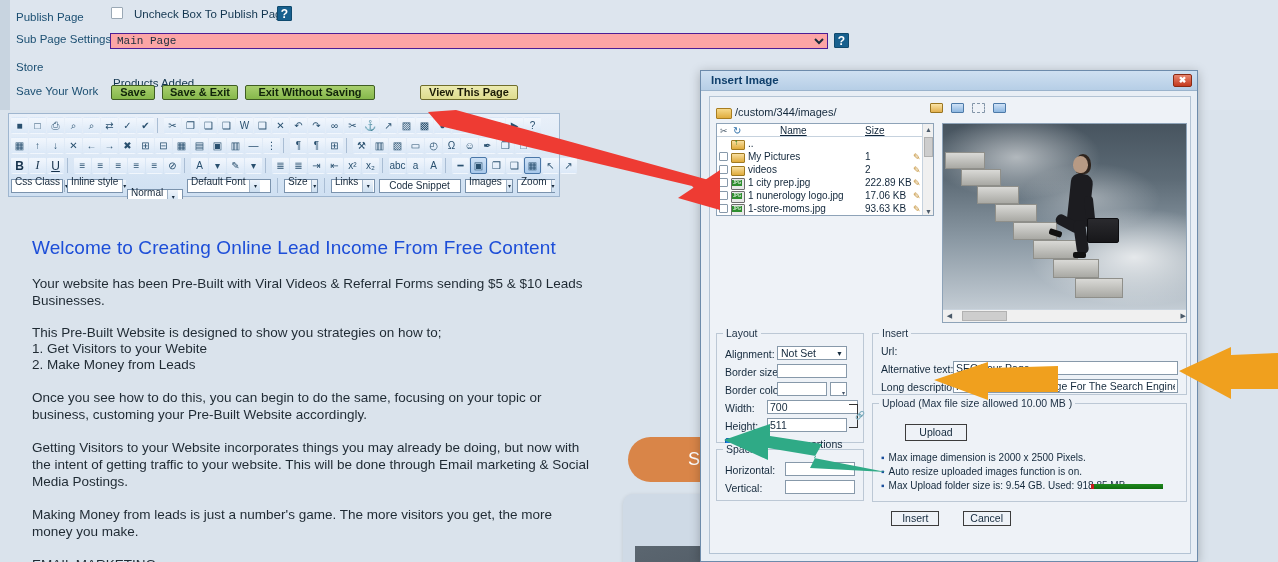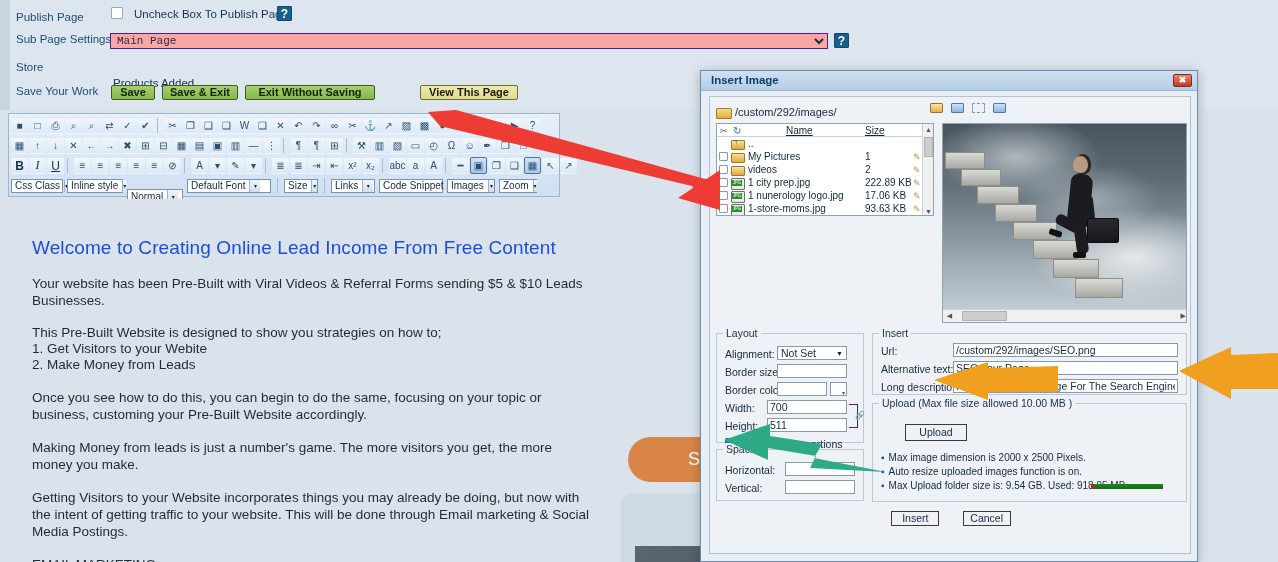--- a/index.html
+++ b/index.html
@@ -84,21 +84,21 @@
   .tb-bold { font-weight:bold; color:#14304a; font-size:12px; }
   .tb-ital { font-style:italic; color:#14304a; font-size:12px; font-family:"Liberation Serif",serif;}
   .tb-und  { text-decoration:underline; color:#14304a; font-size:12px; }
   .tb-active { border:1px solid #4a77a8; background:linear-gradient(#cfe2f6,#a8c8ea); }
 
   .tb-combo {
     height:14px; border:1px solid #7b93ad; background:#fff;
     display:inline-flex; align-items:center; margin-right:4px;
     font-size:10px; color:#16293c; cursor:pointer;
   }
-  .tb-combo span.lbl { padding:0 4px 0 3px; white-space:nowrap; }
+  .tb-combo span.lbl { padding:0 4px 8px 3px; white-space:nowrap; }
   .tb-combo span.arw {
     width:11px; height:12px; border-left:1px solid #9fb2c6;
     background:linear-gradient(#eef4fb,#cddff0);
     display:inline-flex; align-items:center; justify-content:center; font-size:6px;
   }
 
   
   #page-body {
     position:absolute; left:8px; top:199px; width:1270px; height:363px;
     background:#dae3ec; overflow:hidden;
@@ -179,21 +179,21 @@
   }
   #fl-head {
     position:relative; height:13px; border-bottom:1px solid #c6d2de;
     font-size:10px; color:#11263a; background:#fff;
   }
   #fl-head .hi { position:absolute; top:1px; }
   .cut-icon   { left:3px; width:9px; height:10px; }
   .cut-icon::before{ content:"\2702"; font-size:9px; color:#4a5a6a; }
   .refresh-icon { left:16px; width:10px; height:10px; }
   .refresh-icon::before{ content:"\21BB"; font-size:10px; color:#2c6ea8; }
-  #hd-name { left:37px; text-decoration:underline; cursor:pointer;padding-left:32px; }
+  #hd-name { left:31px; text-decoration:underline; cursor:pointer;padding-left:32px; }
   #hd-size { left:148px; text-decoration:underline; cursor:pointer; }
 
   #fl-rows { position:relative; height:79px; }
   .fl-row {
     position:relative; height:13px; display:flex; align-items:center;
     font-size:10px; color:#11263a; padding-left:2px;
   }
   .fl-cb {
     width:9px; height:9px; border:1px solid #8799aa; background:#fff;
     margin-right:3px; flex:none; border-radius:1px;
@@ -307,21 +307,21 @@
     font-size:10.5px; color:#14293c; padding-left:3px; cursor:pointer; position:relative;
   }
   .sel-box .caret { position:absolute; right:3px; font-size:7px; }
 
   #lay-align-lbl { left:8px; top:14px; }   #lay-align-sel { position:absolute; left:60px; top:12px; width:70px; }
   #lay-bsize-lbl { left:8px; top:32px; }   #lay-bsize-fld { position:absolute; left:60px; top:30px; width:70px; }
   #lay-bcol-lbl  { left:8px; top:50px; }   #lay-bcol-fld  { position:absolute; left:60px; top:48px; width:50px; }
   #lay-bcol-sw   { position:absolute; left:113px; top:48px; width:17px; height:14px;
                    border:1px solid #8799aa; background:#fff; }
   #lay-bcol-sw::after{ content:"\25BE"; position:absolute; right:1px; bottom:-1px; font-size:6px; color:#45556a; }
-  #lay-w-lbl { left:8px; top:68px; }       #lay-w-fld { position:absolute; left:50px; top:66px; width:80px; }
+  #lay-w-lbl { left:8px; top:68px; }       #lay-w-fld { position:absolute; left:50px; top:66px; width:91px; }
   #lay-h-lbl { left:8px; top:86px; }       #lay-h-fld { position:absolute; left:50px; top:84px; width:80px; }
   #lay-link  { position:absolute; left:132px; top:70px; width:9px; height:24px;
                border:1px solid #333; border-left:none; }
   #lay-link::after{ content:"\1F517"; position:absolute; left:6px; top:6px; font-size:8px; }
   #lay-ratio-cb {
     position:absolute; left:8px; top:104px; width:11px; height:11px;
     background:#1a7ae0; border:1px solid #0e5fae; border-radius:2px;
     color:#fff; font-size:8px; line-height:9px; text-align:center; cursor:pointer;
   }
   #lay-ratio-lbl { position:absolute; left:24px; top:104px; font-size:10.5px; color:#14293c; }
@@ -508,21 +508,21 @@
       <span class="tb-sep"></span>
       <span class="tb-combo" style="width: 34px;">
         <span class="lbl">Size</span>
         <span class="arw">▾</span>
       </span>
       <span class="tb-sep"></span>
       <span class="tb-combo" style="width: 44px;">
         <span class="lbl">Links</span>
         <span class="arw">▾</span>
       </span>
-      <span class="tb-combo" style="width: 64px;">
+      <span class="tb-combo" style="width: 82px; flex-direction: column;">
         <span class="lbl">Code Snippet</span>
         <span class="arw">▾</span>
       </span>
       <span class="tb-combo" style="width: 48px;">
         <span class="lbl">Images</span>
         <span class="arw">▾</span>
       </span>
       <span class="tb-combo" style="width: 38px;">
         <span class="lbl">Zoom</span>
         <span class="arw">▾</span>
@@ -531,22 +531,22 @@
 </div>
 
 <div id="page-body">
   <div id="content-col">
     <div id="page-title-text">Welcome to Creating Online Lead Income From  Free Content</div>
     <div class="para">Your website has been Pre-Built with Viral Videos &amp; Referral Forms sending $5 &amp; $10 Leads Businesses.</div>
     <div class="para tight" style="white-space:pre-line">This Pre-Built Website is designed to show you strategies on how to;
 1. Get Visitors to your Webite
 2. Make Money from Leads</div>
     <div class="para">Once you see how to do this, you can begin to do the same, focusing on your topic or business, customing your Pre-Built Website accordingly.</div>
+    <div class="para">Getting Visitors to your Website incorporates things you may already be doing, but now with the intent of getting traffic to your website. This will be done through Email marketing &amp; Social Media Postings.</div>
     <div class="para">Making Money from leads is just a number's game. The more visitors you get, the more money you make.</div>
-    <div class="para">Getting Visitors to your Website incorporates things you may already be doing, but now with the intent of getting traffic to your website. This will be done through Email marketing &amp; Social Media Postings.</div>
     <div class="para">EMAIL MARKETING</div>
   </div>
 
   <div id="orange-cta">S</div>
   <div id="video-card">
     <div id="video-thumb">
       
       
     </div>
   </div>
@@ -555,21 +555,21 @@
 <div id="insert-dialog">
   <div id="dlg-titlebar">
     <div id="dlg-title">Insert Image</div>
     <div id="dlg-close">✖</div>
   </div>
 
   <div id="dlg-inner">
 
     <div id="path-bar">
       <span id="path-icon"></span>
-      <span id="path-text">/custom/292/images/</span>
+      <span id="path-text">/custom/344/images/</span>
     </div>
 
     <div id="dlg-tools">
       <span class="dtool">
           <i></i>
         </span>
       <span class="dtool blue">
           <i></i>
         </span>
       <span class="dtool dash">
@@ -692,21 +692,20 @@
       <span class="fs-legend">Spacing</span>
       <span class="frow" id="sp-h-lbl">Horizontal:</span>
       <input class="fld" id="sp-h-fld" value="" style="">
       <span class="frow" id="sp-v-lbl">Vertical:</span>
       <input class="fld" id="sp-v-fld" value="" style="">
     </div>
 
     <div class="fs" id="fs-insert">
       <span class="fs-legend">Insert</span>
       <span class="frow" id="ins-url-lbl">Url:</span>
-      <input class="fld" id="ins-url-fld" value="/custom/292/images/SEO.png" style="">
       <span class="frow" id="ins-alt-lbl">Alternative text:</span>
       <input class="fld" id="ins-alt-fld" value="SEO Your Page" style="">
       <span class="frow" id="ins-ld-lbl">Long description:</span>
       <input class="fld" id="ins-ld-fld" value="How To SEO Your Page For The Search Engines" style="">
     </div>
 
     <div class="fs" id="fs-upload">
       <span class="fs-legend">Upload (Max file size allowed 10.00 MB )</span>
       <div id="upl-btn">Upload</div>
       <div class="upl-note" id="note1">Max image dimension is 2000 x 2500 Pixels.</div>

